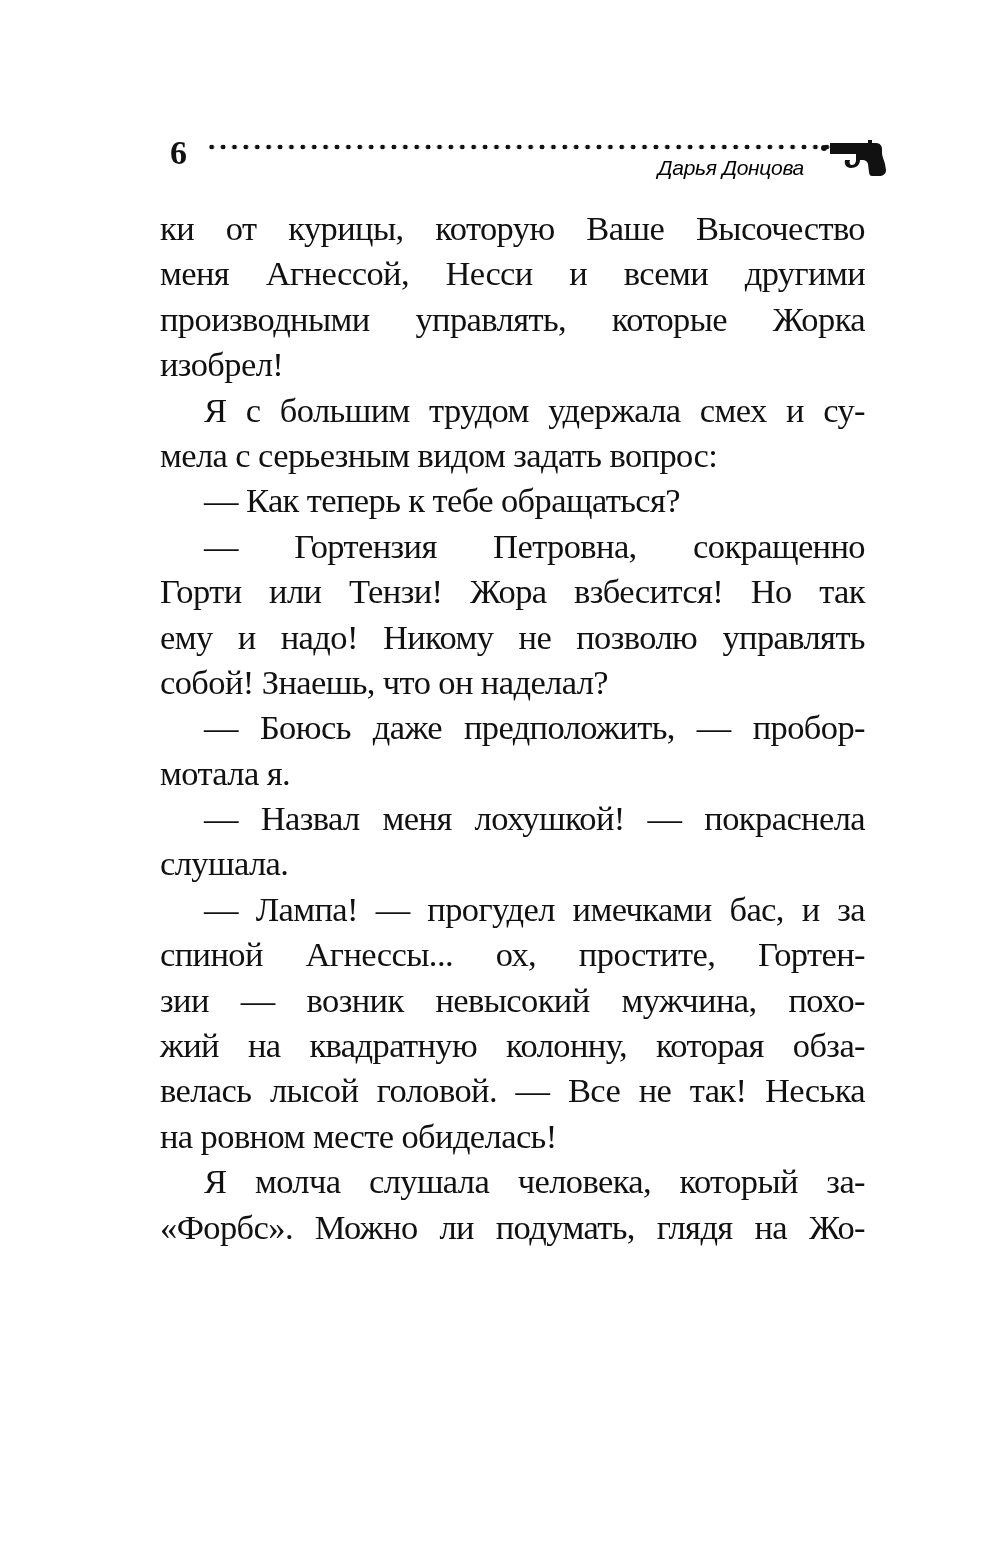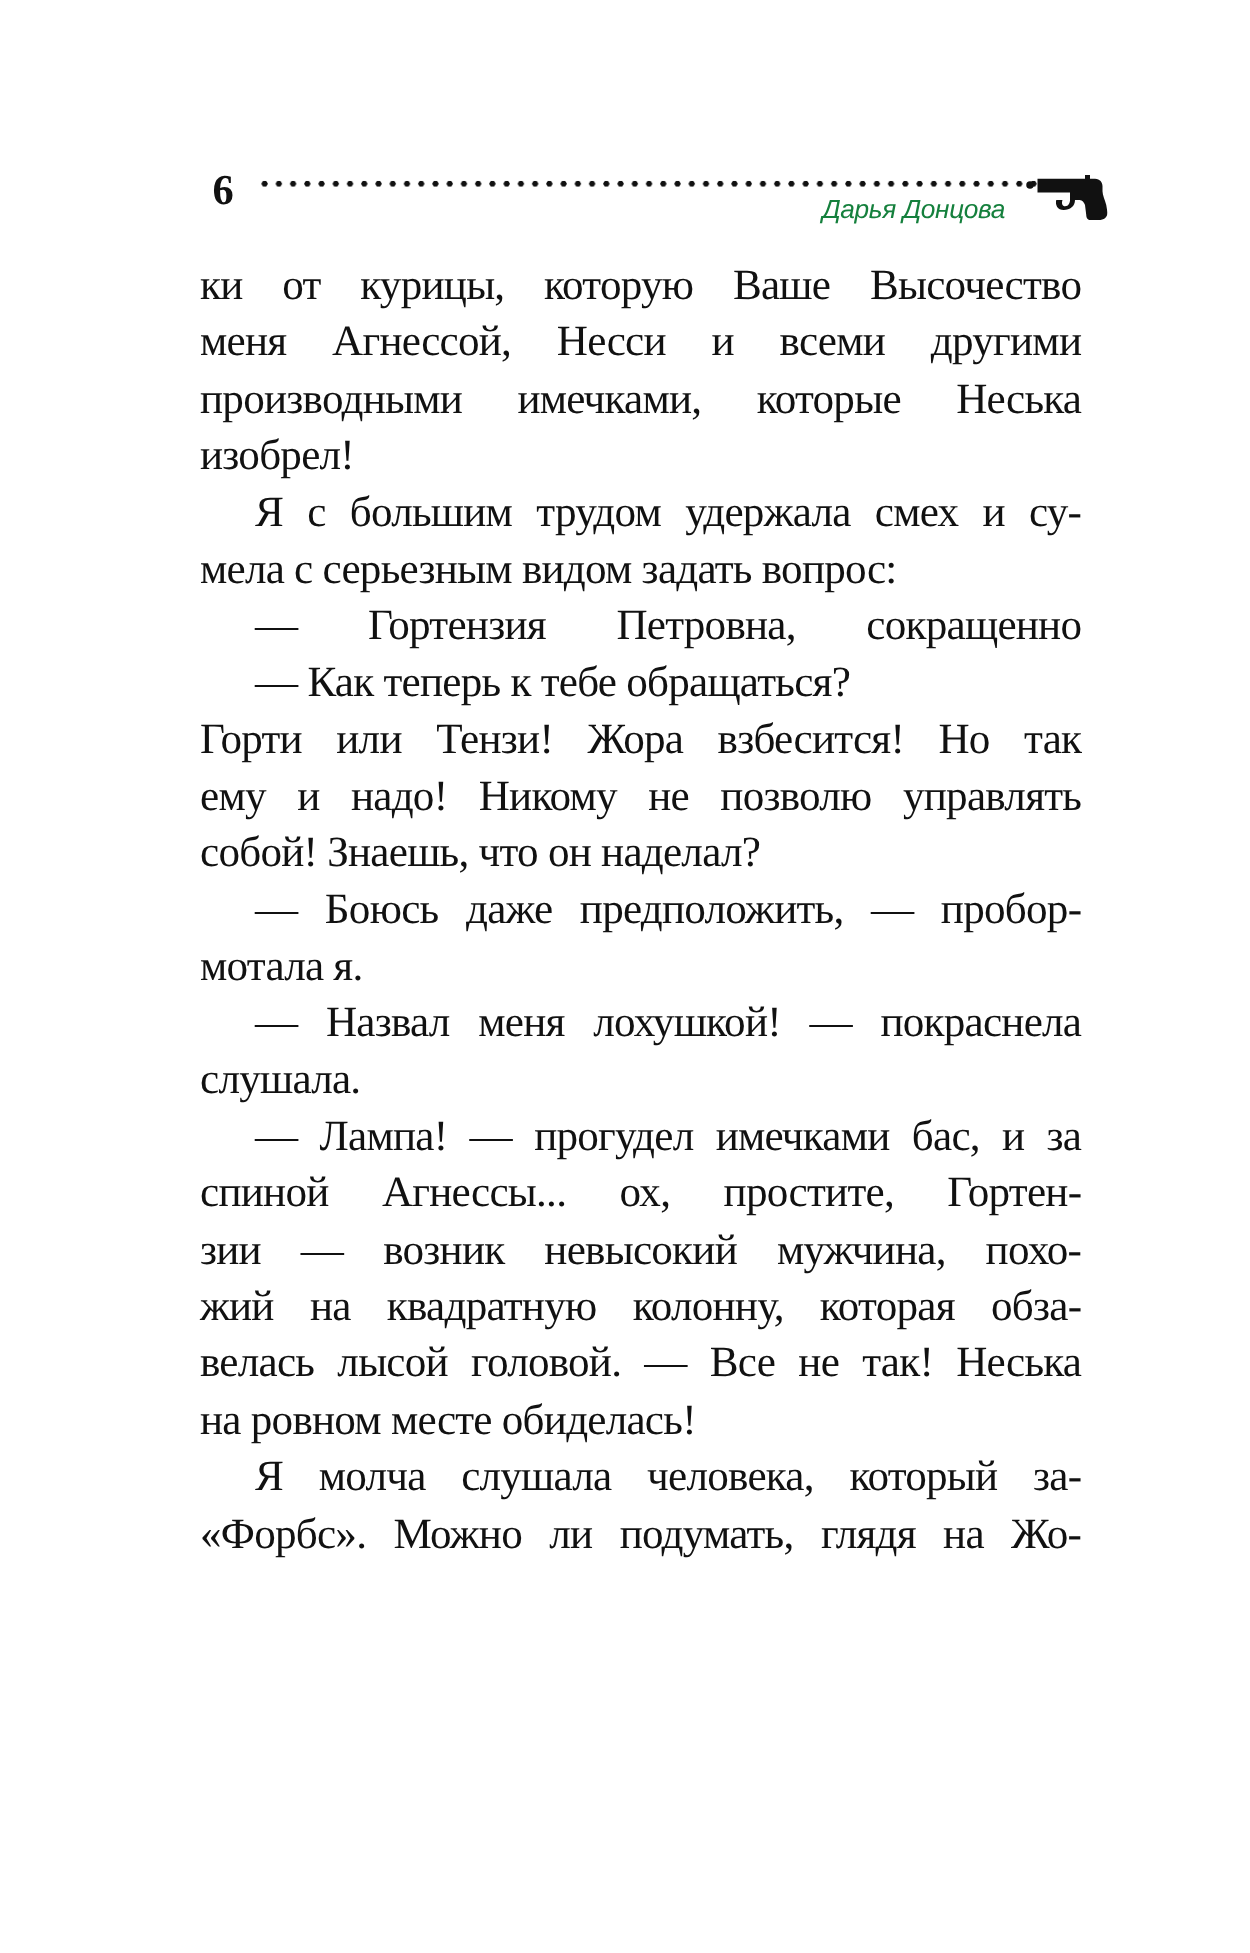--- a/index.html
+++ b/index.html
@@ -42,21 +42,21 @@
       background-repeat: repeat-x;
     }
     .author {
       position: absolute;
       right: 78px;
       top: 24px;
       font-family: "Liberation Sans", sans-serif;
       font-style: italic;
       font-size: 21px;
       line-height: 24px;
-      color: #15803d;
+      color: #000000;
       letter-spacing: -0.3px;
     }
     .gun-icon {
       position: absolute;
       left: 650px;
       top: 2px;
       width: 66px;
       height: 44px;
     }
     .body-text {
@@ -93,26 +93,26 @@
   <div class="author">Дарья Донцова</div>
   <svg class="gun-icon" viewBox="0 0 66 44">
     <circle cx="4" cy="14" r="3" fill="#111"></circle>
     <path d="M10 9 L48 9 L48 6 L52 6 L52 9 L56 9 C60 9 62 12 62 15 L62 19 C62 22 64 26 65 30 L66 36 C66 40 63 42 59 42 L52 42 C50 42 49 40 49 38 L48 30 C47 27 45 26 43 26 L40 26 C40 31 36 34 31 34 C26 34 24 30 25 26 L30 26 C29 29 30 31 32 31 C35 31 36 28 36 26 L36 20 L10 20 Z" fill="#111"></path>
   </svg>
 </div>
 
 <div class="body-text" id="body-text">
     <span class="line">ки от курицы, которую Ваше Высочество</span>
     <span class="line">меня Агнессой, Несси и всеми другими</span>
-    <span class="line">производными имечками, которые Неська</span>
+    <span class="line">производными управлять, которые Жорка</span>
     <span class="line last">изобрел!</span>
     <span class="line indent">Я с большим трудом удержала смех и су-</span>
     <span class="line last">мела с серьезным видом задать вопрос:</span>
+    <span class="line indent last">— Как теперь к тебе обращаться?</span>
     <span class="line indent">— Гортензия Петровна, сокращенно</span>
-    <span class="line indent last">— Как теперь к тебе обращаться?</span>
     <span class="line">Горти или Тензи! Жора взбесится! Но так</span>
     <span class="line">ему и надо! Никому не позволю управлять</span>
     <span class="line last">собой! Знаешь, что он наделал?</span>
     <span class="line indent">— Боюсь даже предположить, — пробор-</span>
     <span class="line last">мотала я.</span>
     <span class="line indent">— Назвал меня лохушкой! — покраснела</span>
     <span class="line last">слушала.</span>
     <span class="line indent">— Лампа! — прогудел имечками бас, и за</span>
     <span class="line">спиной Агнессы... ох, простите, Гортен-</span>
     <span class="line">зии — возник невысокий мужчина, похо-</span>

